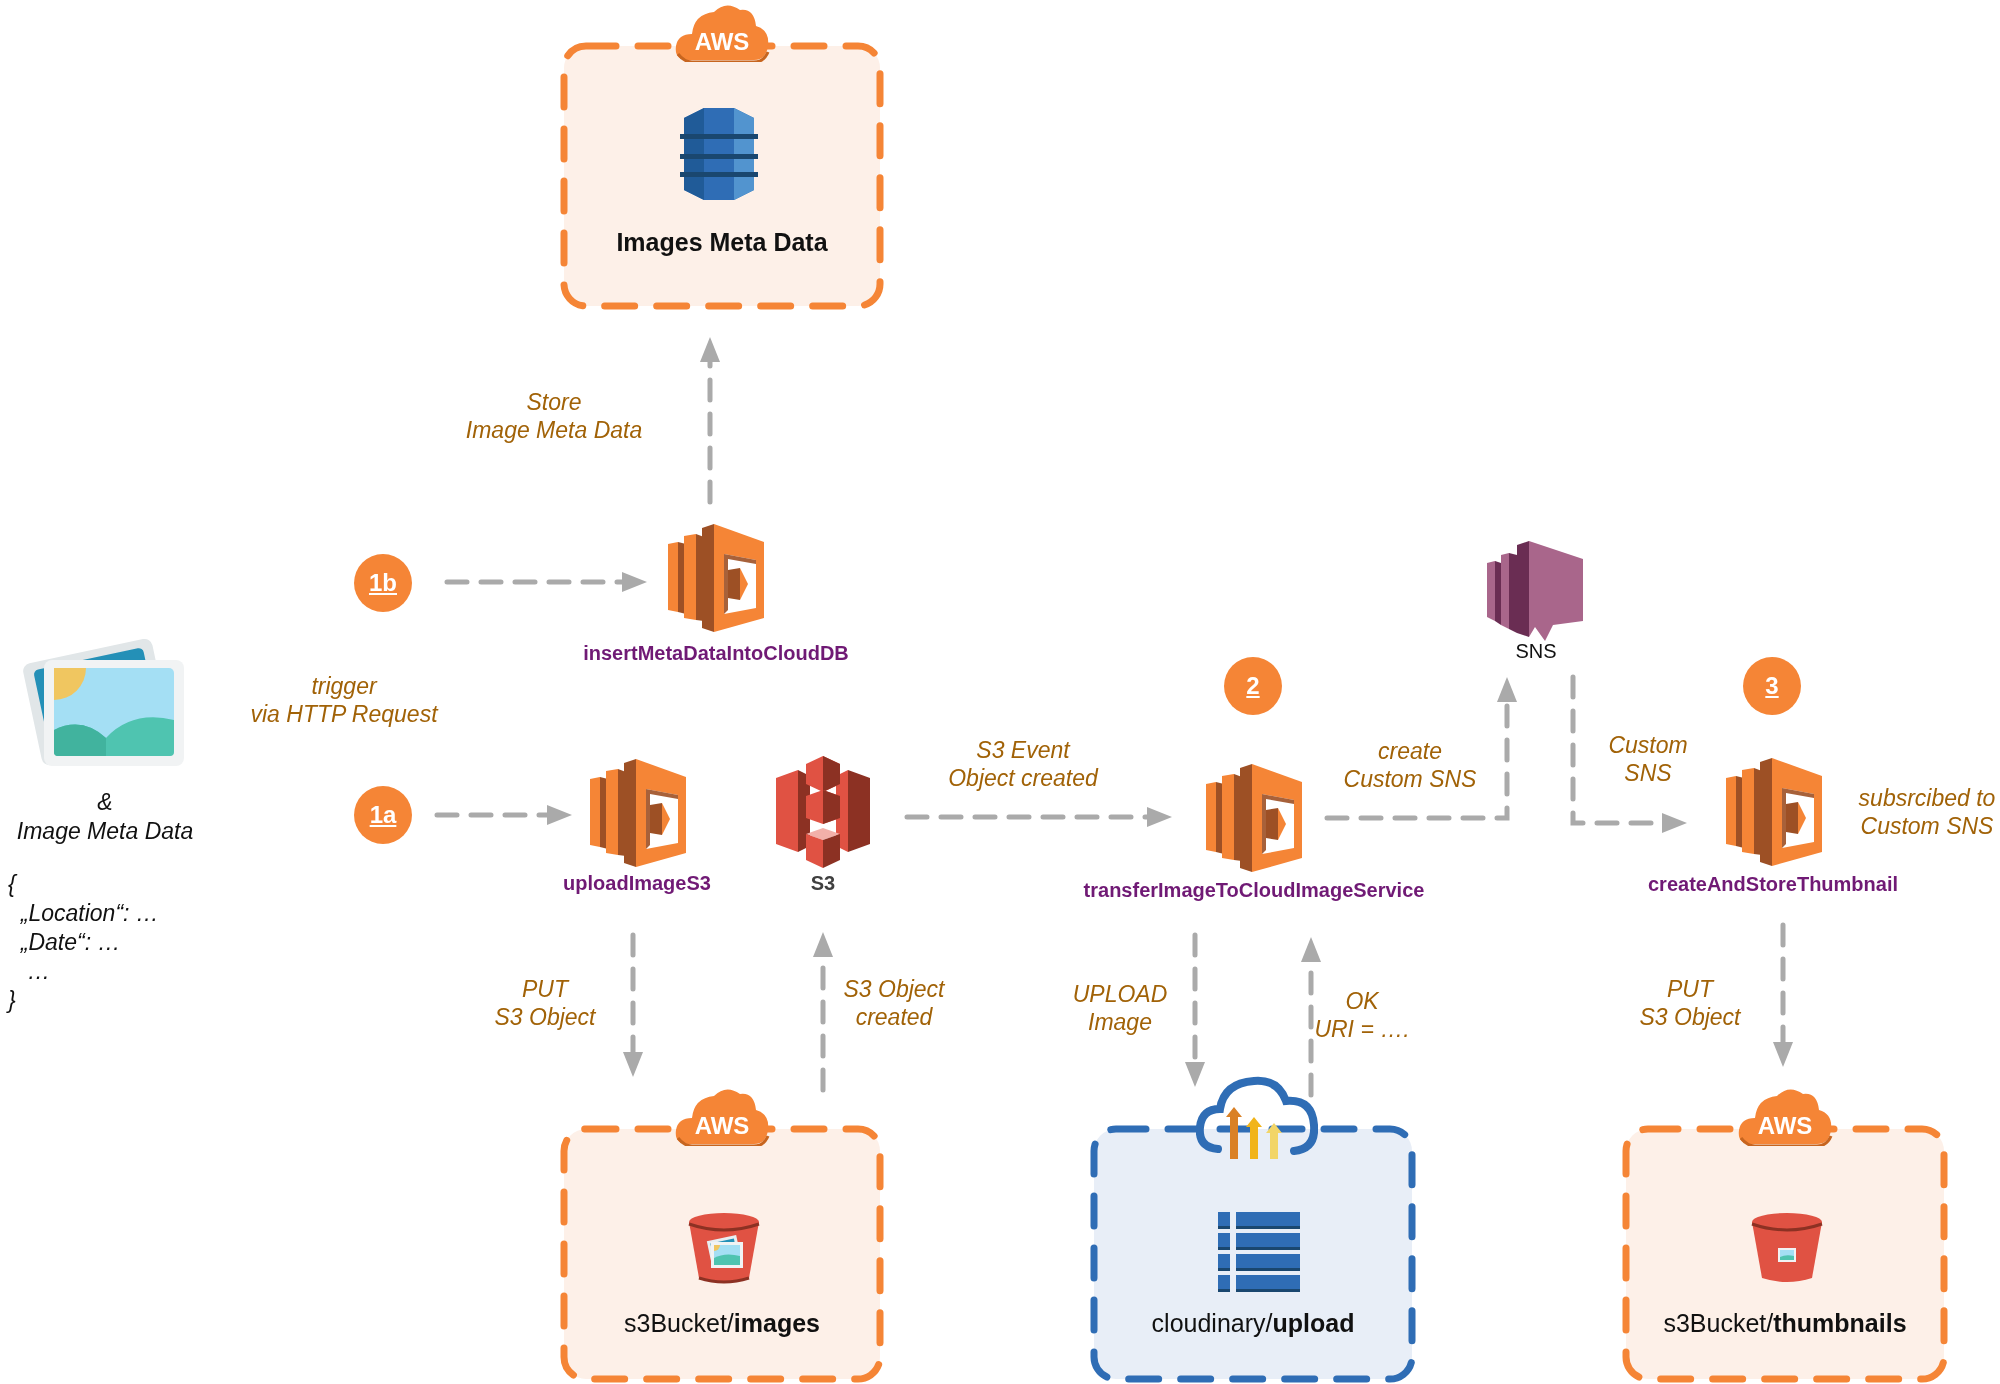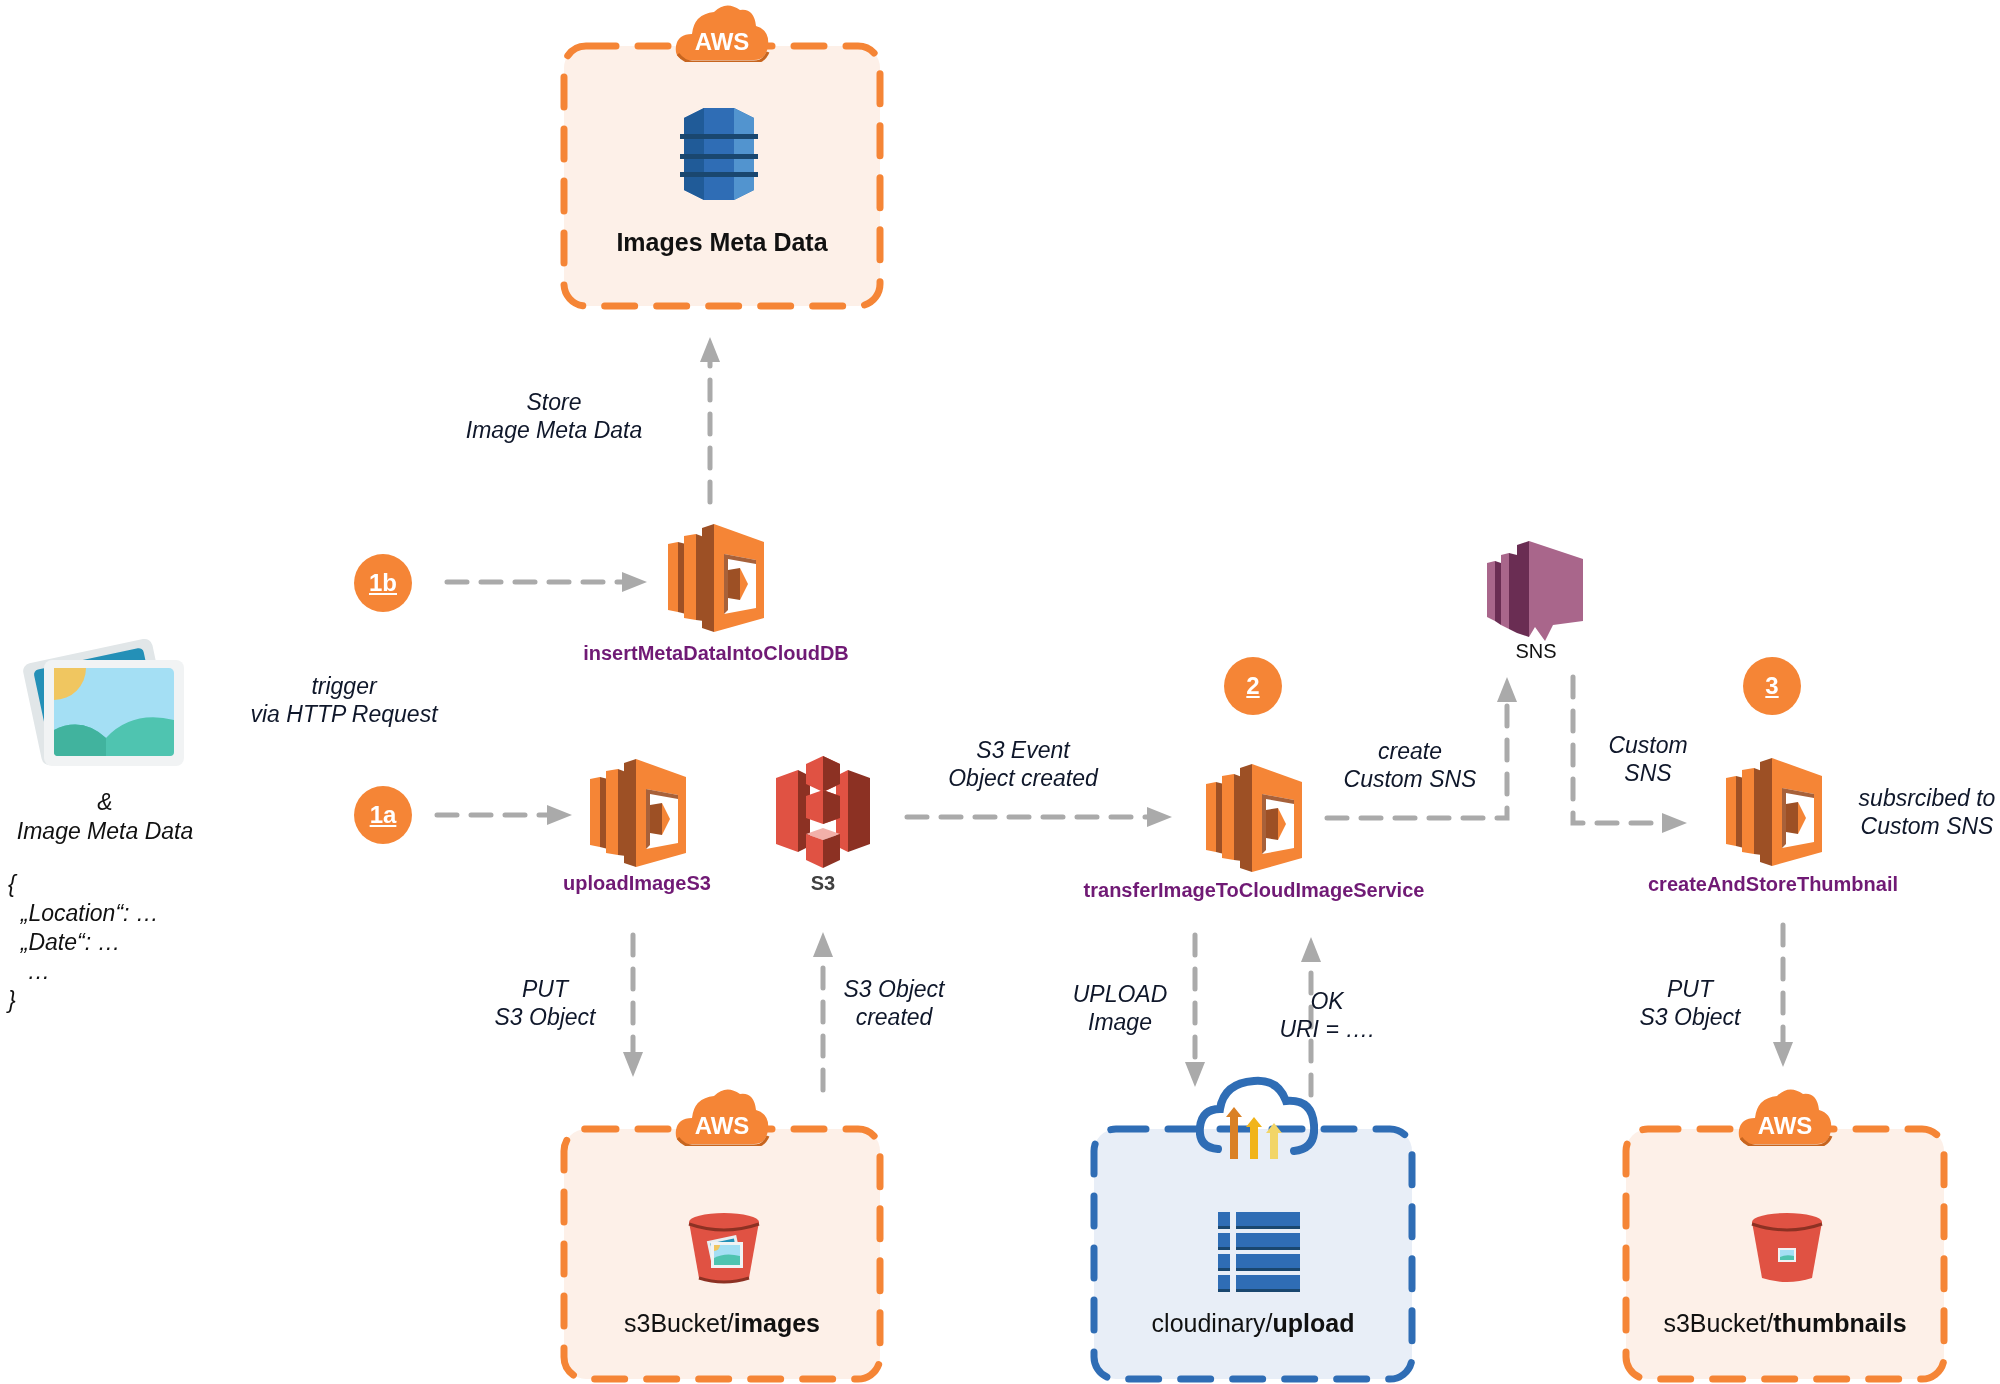--- a/index.html
+++ b/index.html
@@ -7,21 +7,21 @@
          font-family:"Liberation Sans", sans-serif; color:#111; }
   #arrows { position:absolute; left:0; top:0; width:2000px; height:1384px; pointer-events:none; }
   .box { position:absolute; border-radius:22px; box-sizing:border-box; }
   .box svg.frame { position:absolute; left:0; top:0; overflow:visible; }
   .aws-box { background:#fdf0e8; }
   .cld-box { background:#e8eef7; }
   .box-label { position:absolute; left:0; right:0; text-align:center; font-size:25px; color:#111; }
   .box-label b { font-weight:bold; }
   .fn-label { position:absolute; font-weight:bold; color:#701a75; font-size:20px; text-align:center; white-space:nowrap; transform:translateX(-50%); }
   .s3-label { color:#404040; }
-  .note { position:absolute; font-style:italic; font-size:23px; text-align:center; line-height:28px; white-space:nowrap; transform:translateX(-50%); color:#0f172a; }
+  .note { position:absolute; font-style:italic; font-size:23px; text-align:center; line-height:28px; white-space:nowrap; transform:translateX(-50%); color:#a16207; }
   .note span { display:block; }
   .badge { position:absolute; width:58px; height:58px; border-radius:50%; background:#f58536; color:#fff;
            font-weight:bold; font-size:24px; display:flex; align-items:center; justify-content:center; transform:translate(-50%,-50%);text-decoration:underline; }
   .icon { position:absolute; }
   .sns-label { position:absolute; font-size:20px; transform:translateX(-50%); }
   .json-block { position:absolute; left:8px; top:870px; font-style:italic; font-size:23px; line-height:29px; white-space:pre; }
   .amp { position:absolute; font-style:italic; font-size:23px; text-align:center; line-height:29px; transform:translateX(-50%); }
   .amp span { display:block; }
 </style>
 </head>
@@ -244,21 +244,21 @@
 <div class="note" style="left:894px;top:975px;">
   <span>S3 Object</span>
   <span>created</span>
 </div>
 
 <div class="note" style="left:1120px;top:980px;">
   <span>UPLOAD</span>
   <span>Image</span>
 </div>
 
-<div class="note" style="left:1327px;top:987px;text-align:center;">
+<div class="note" style="left:1362px;top:987px;text-align:center;">
   <span>OK</span>
   <span>URI = ….</span>
 </div>
 
 <div class="note" style="left:1690px;top:975px;">
   <span>PUT</span>
   <span>S3 Object</span>
 </div>
 
 <div class="box aws-box" style="left:564px;top:1129px;width:316px;height:250px;">

